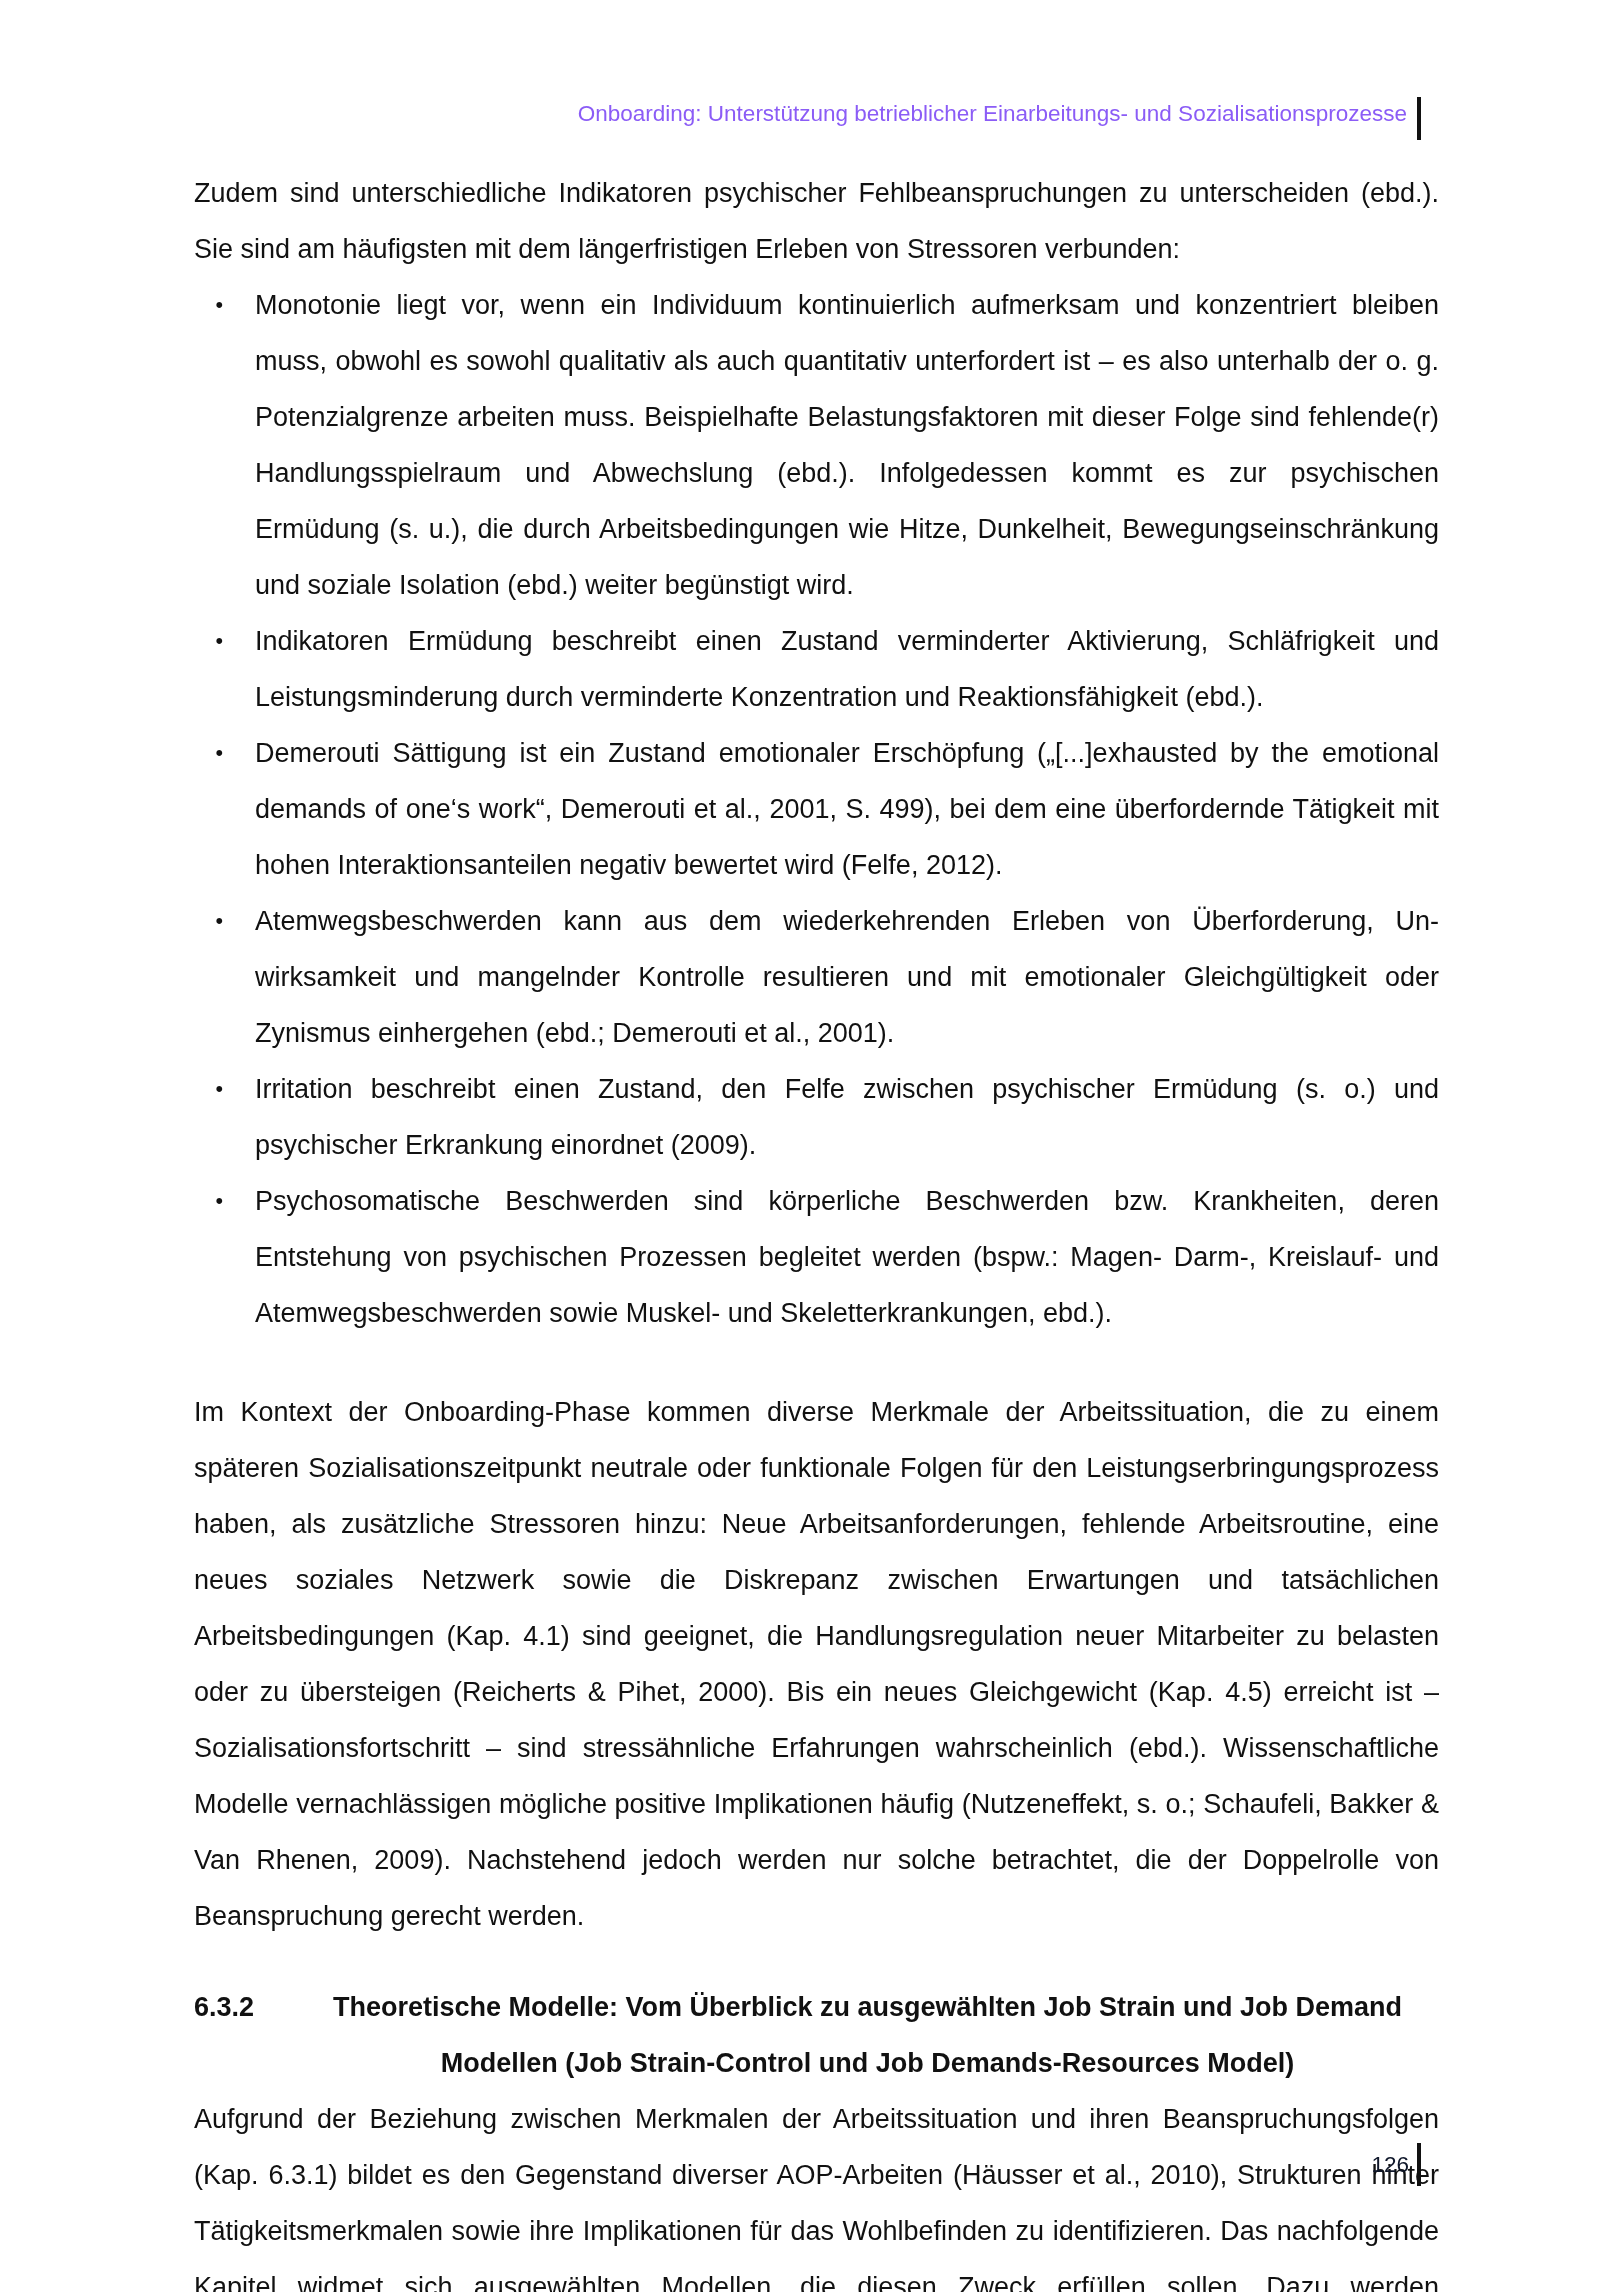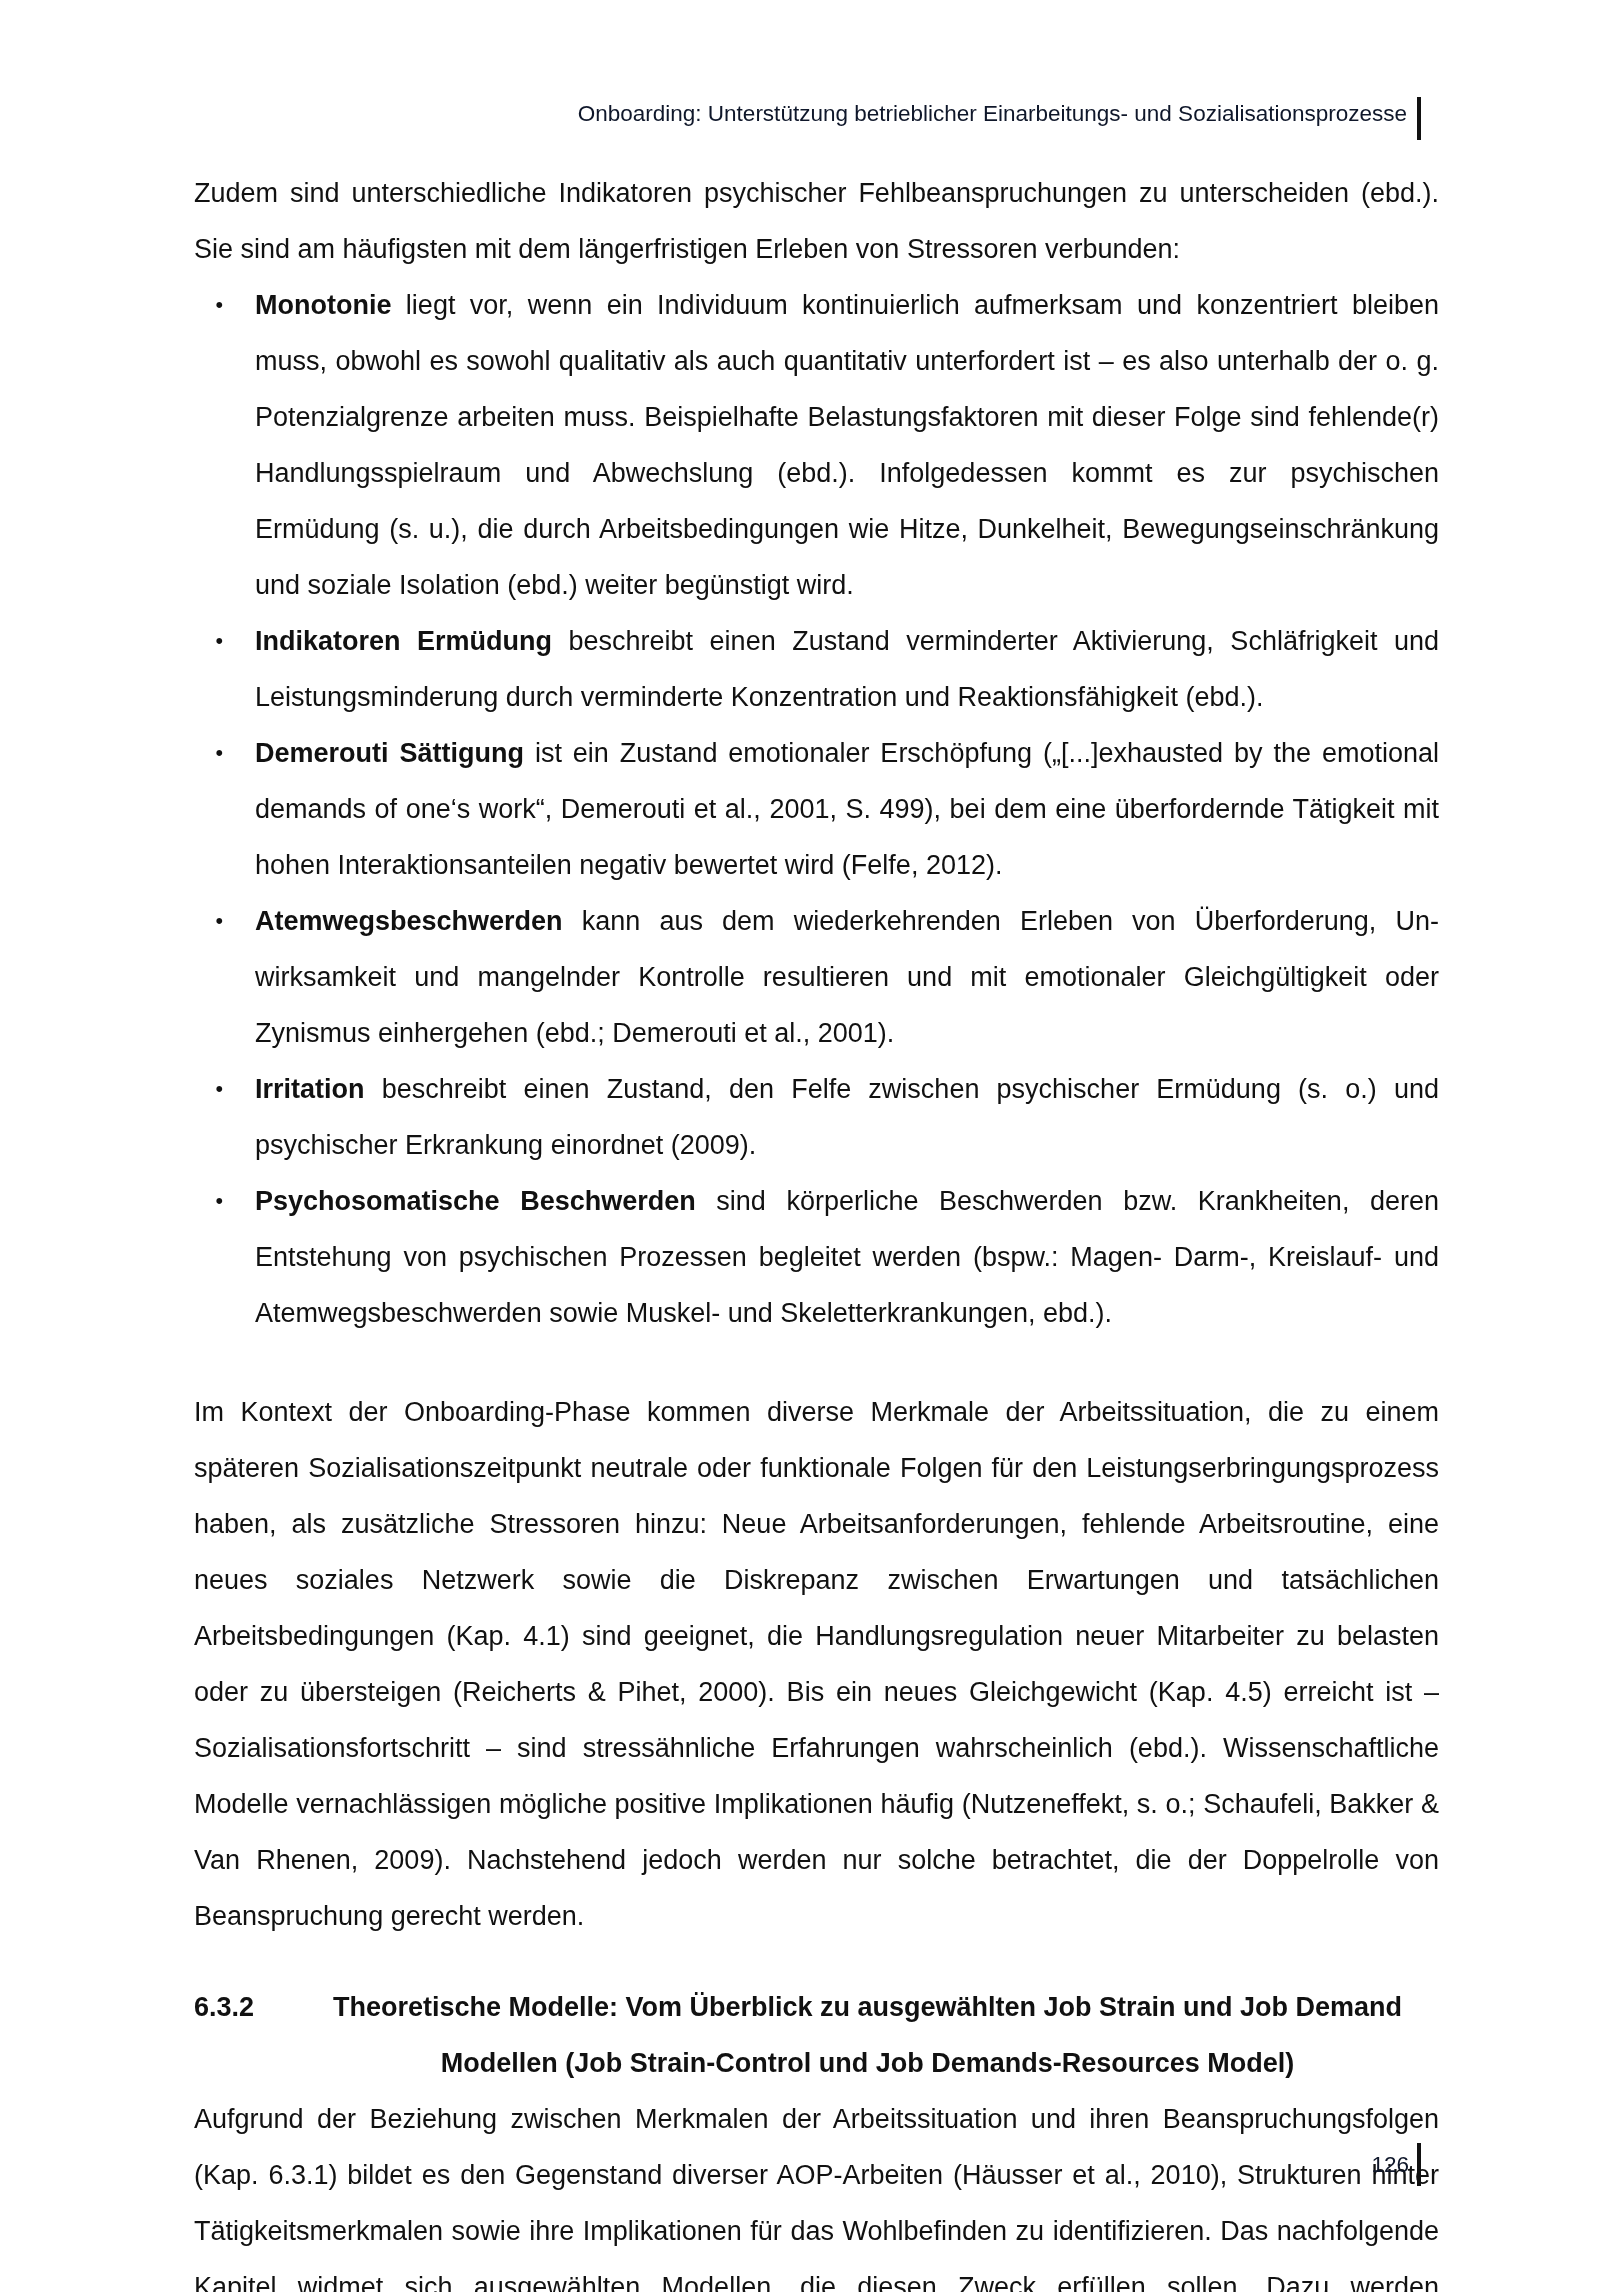--- a/index.html
+++ b/index.html
@@ -1,26 +1,26 @@
 <!DOCTYPE html>
 <html><head>
 <meta charset="utf-8">
 <style>
   html, body { margin: 0; padding: 0; background: #ffffff; }
   body { width: 1621px; height: 2293px; position: relative; overflow: hidden;
          font-family: "Liberation Sans", sans-serif; color: #111111; }
   .running-header { position: absolute; top: 101px; left: 196px; width: 1211px;
-         text-align: right; font-size: 22.5px; color: #0f172a; letter-spacing: 0; }
+         text-align: right; font-size: 22.5px; color: #8b5cf6; letter-spacing: 0; }
   .header-rule { position: absolute; top: 97px; left: 1417px; width: 3.9px; height: 43px; background: #111; }
   .content { position: absolute; top: 165px; left: 194px; width: 1245px; font-size: 27px; line-height: 56px; }
   p { margin: 0; text-align: justify; hyphens: manual; }
   ul.bullets { list-style: none; margin: 0; padding: 0; }
   ul.bullets li { position: relative; padding-left: 61px; text-align: justify; }
   ul.bullets li .bullet { position: absolute; left: 21.6px; top: 0; font-size: 21.6px; }
-  ul.bullets li b { font-weight: bold; }
+  ul.bullets li b { font-weight: normal; }
   .gap { height: 43px; }
   .section-heading { font-weight: bold; margin-top: 35px; position: relative; padding-left: 102px; text-align: center; }
   .section-heading .num { position: absolute; left: 0; top: 0; }
   .page-number { position: absolute; top: 2152px; left: 1333px; width: 76px; text-align: right; font-size: 22.5px; color: #0f172a; }
   .footer-rule { position: absolute; top: 2143px; left: 1417px; width: 3.9px; height: 43px; background: #111; }
 </style>
 </head>
 <body>
 
 <div class="running-header">Onboarding: Unterstützung betrieblicher Einarbeitungs- und Sozialisationsprozesse</div>

